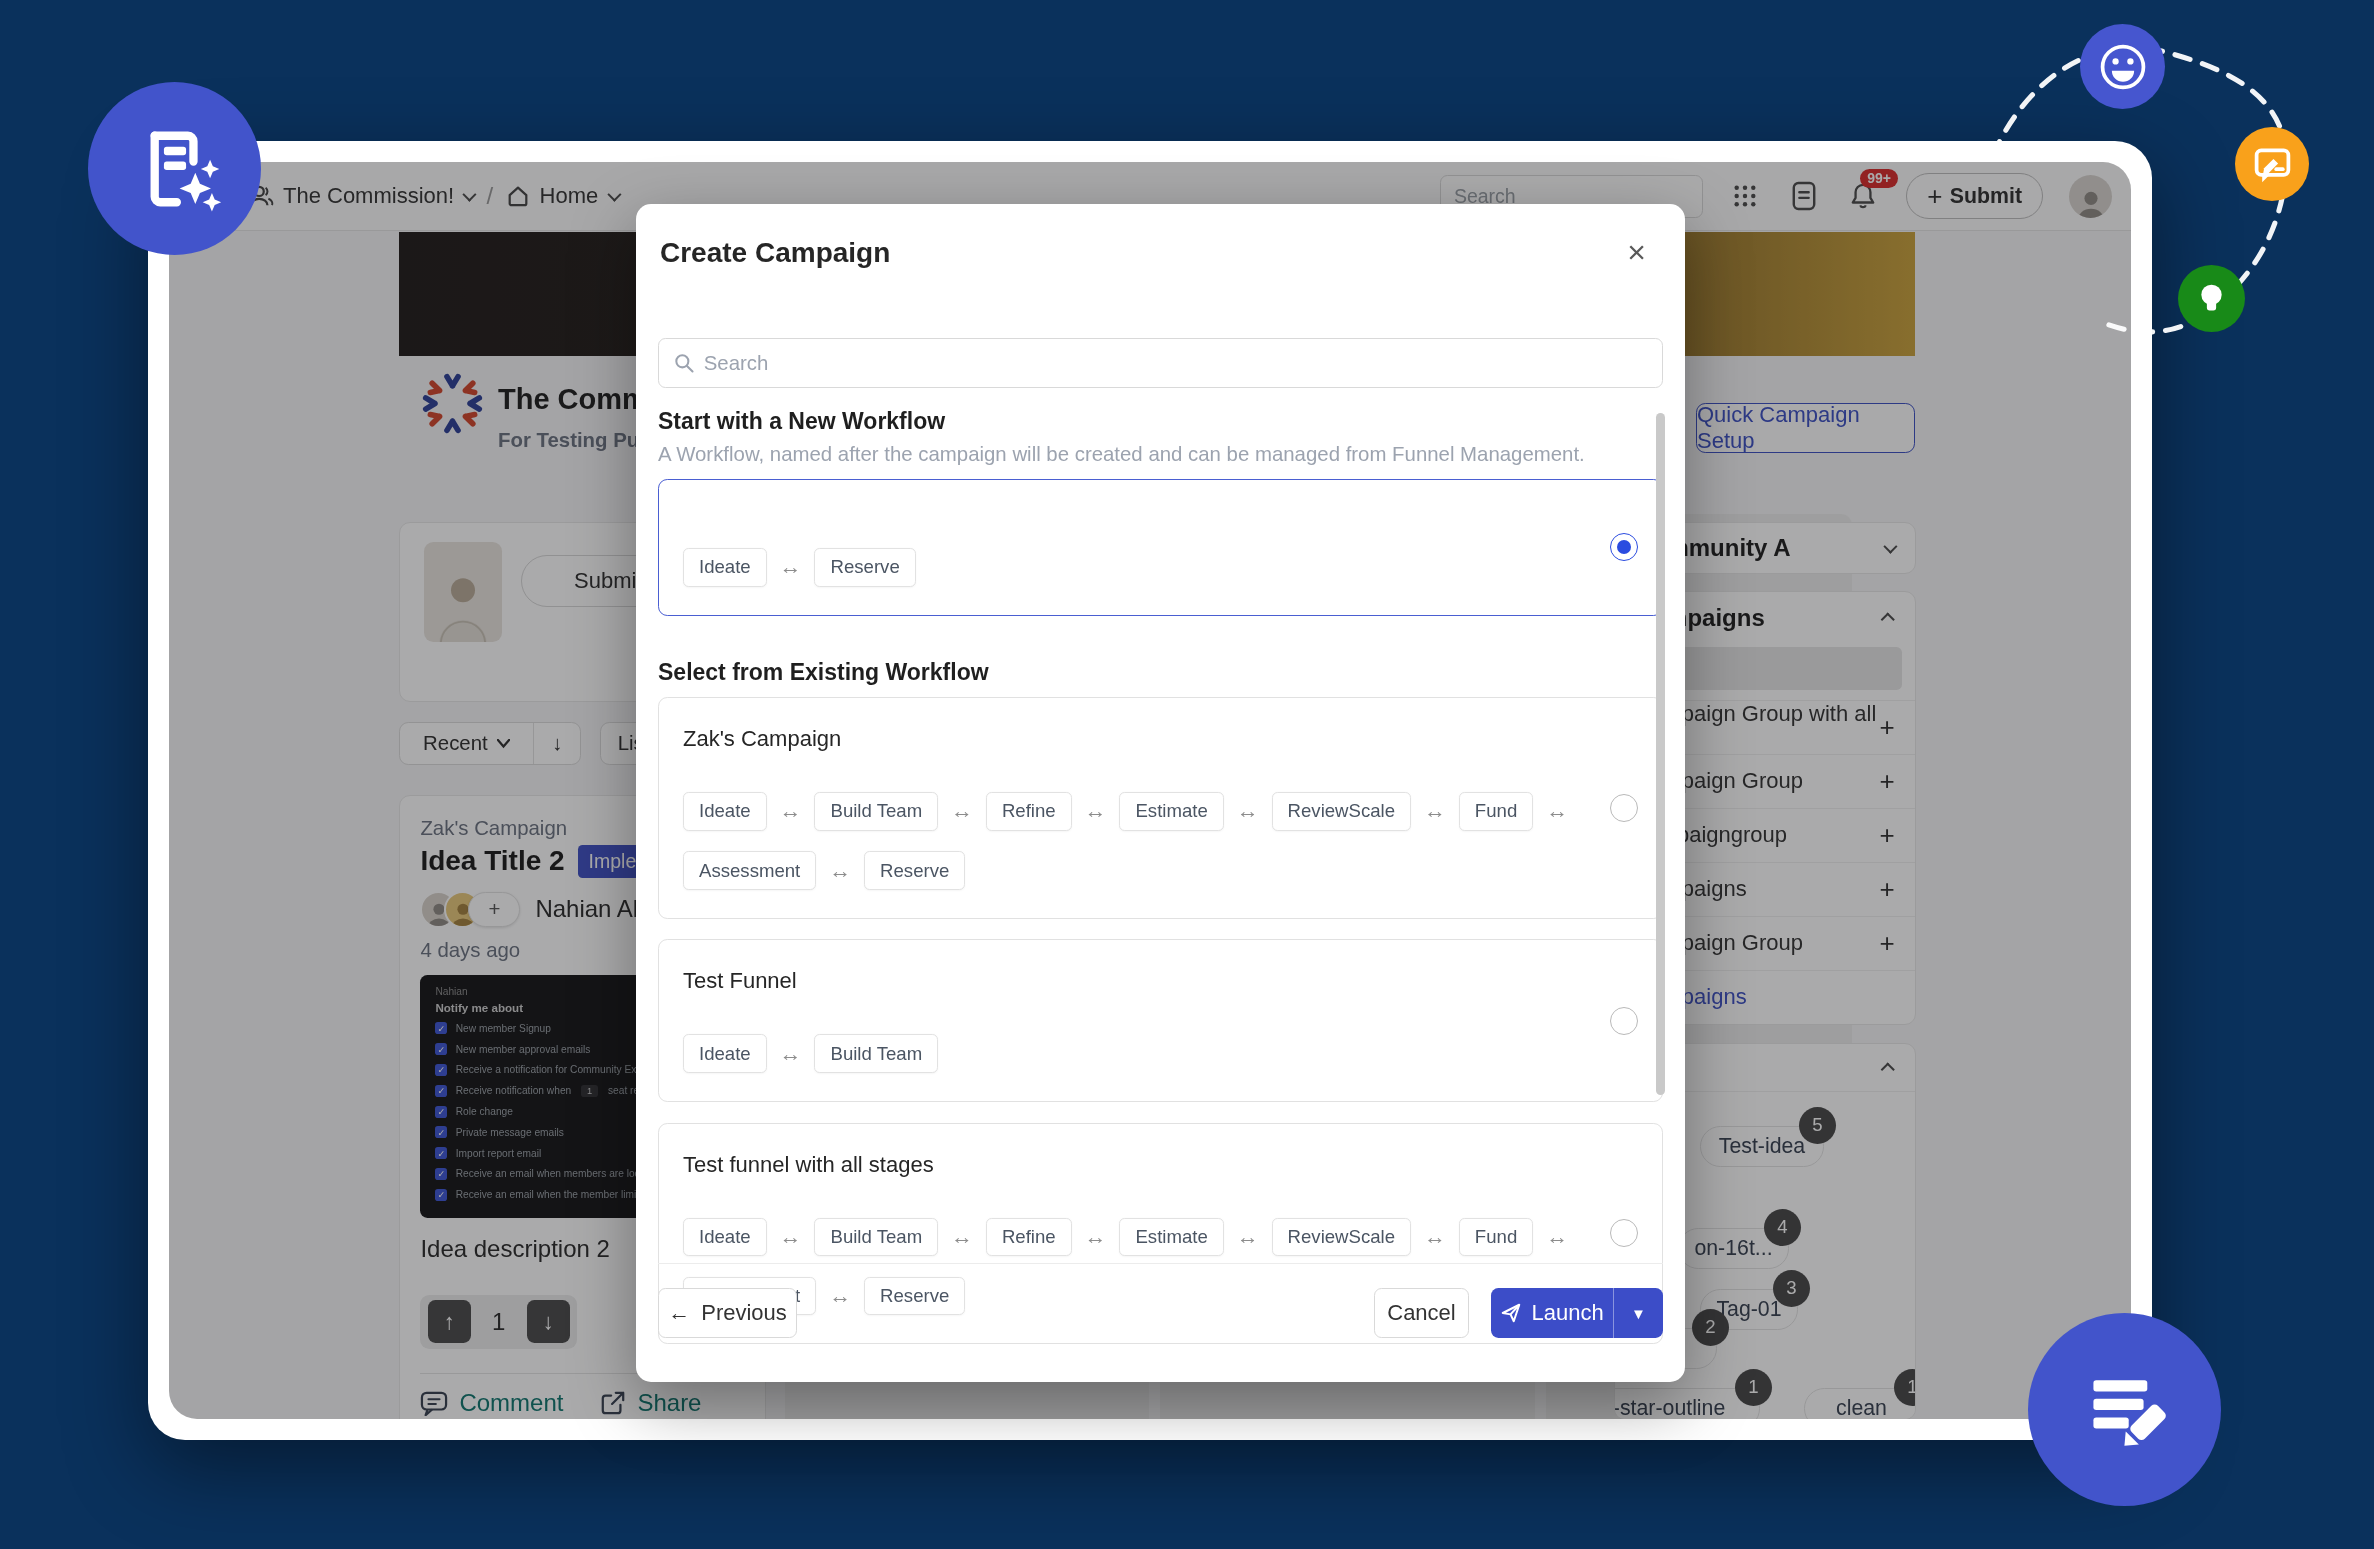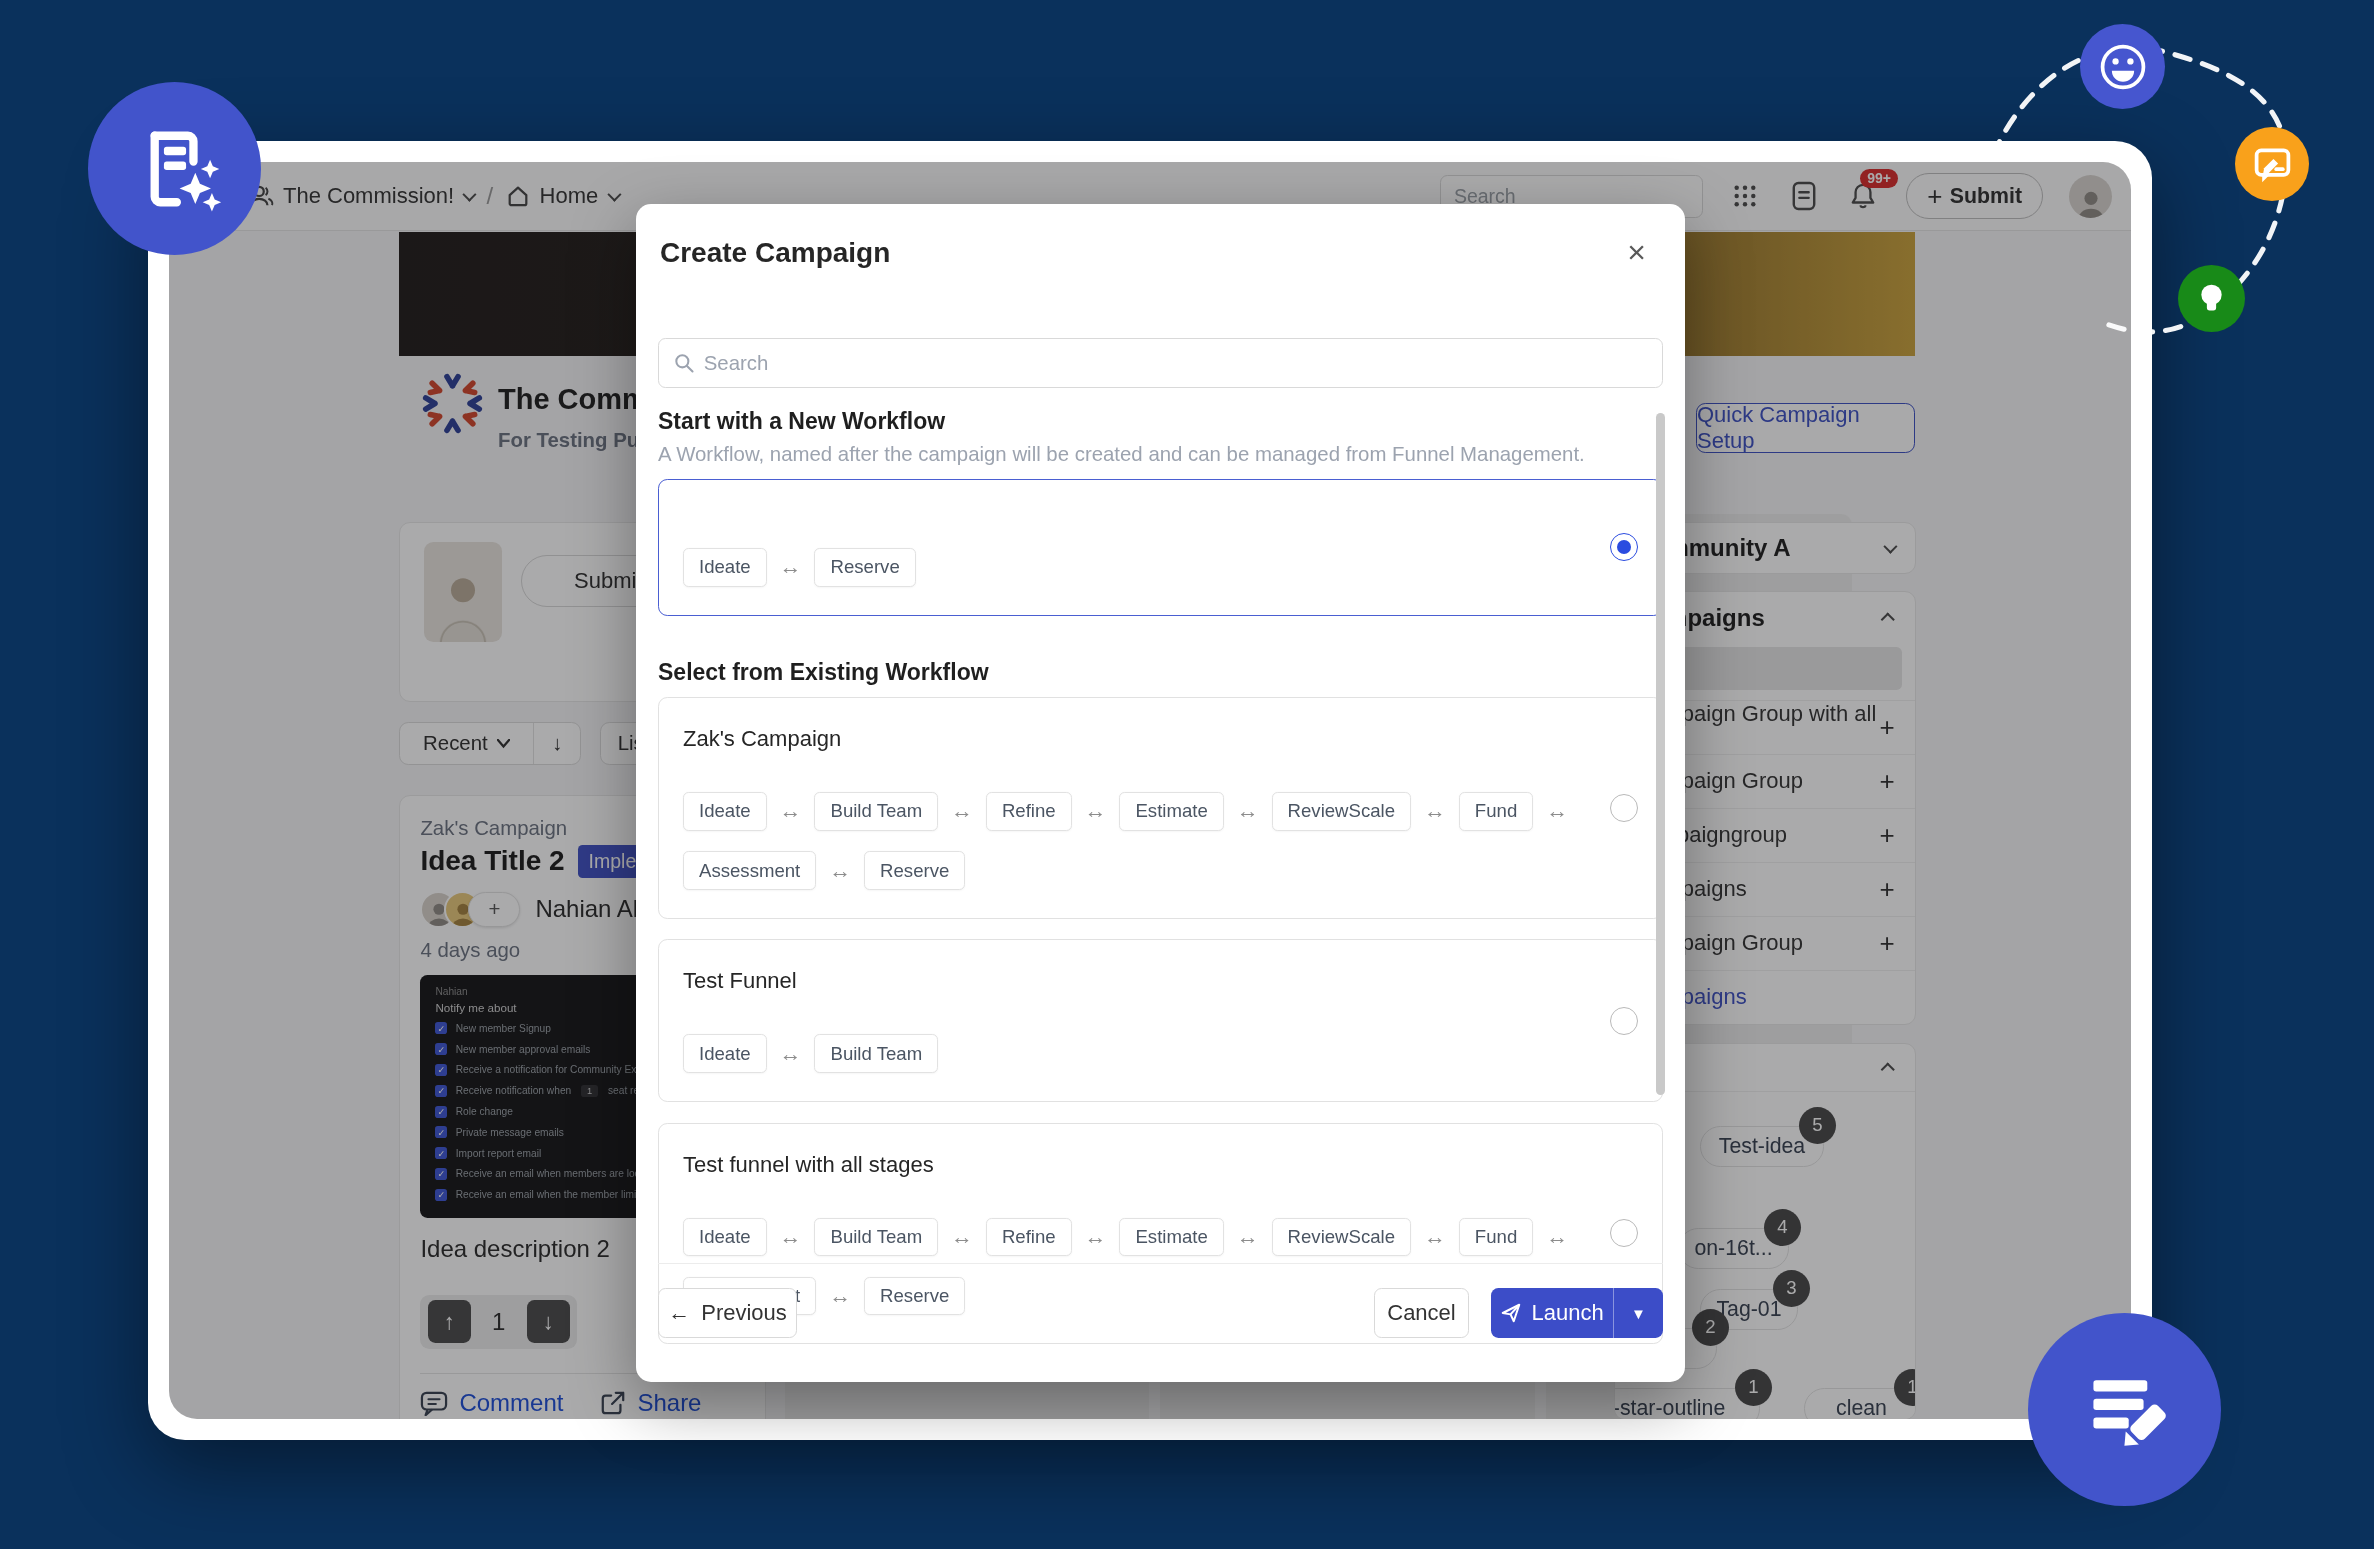--- a/index.html
+++ b/index.html
@@ -87,34 +87,34 @@
   .pp-av { width:37px; height:37px; border-radius:50%; background:#d8d2ca; border:2.3px solid #fff; overflow:hidden;
            display:flex; align-items:flex-end; justify-content:center; }
   .pp-av + .pp-av { margin-left:-13px; }
   .pp-plus { margin-left:-13px; width:52px; height:35px; border-radius:18.6px; background:#fff; border:0.9px solid #e2e2e2;
              box-shadow:0 0.9px 2.8px rgba(0,0,0,.12); display:flex; align-items:center; justify-content:center;
              font-size:20.4px; color:#555; }
   .pp-name { margin-left:15px; font-size:24px; font-weight:500; color:#2b2b2b; white-space:nowrap; }
   .post-time { margin-top:9.3px; font-size:20.4px; color:#6b7280; }
   .shot { margin-top:13px; width:327px; height:243px; background:#151517; border-radius:7.4px; padding:11px 15px; overflow:hidden; }
   .shot-top { font-size:10.2px; color:#8a8a8a; }
-  .shot-head { margin-top:3.7px; font-size:11.6px; color:#cfcfcf; font-weight:400; }
+  .shot-head { margin-top:3.7px; font-size:11.6px; color:#cfcfcf; font-weight:700; }
   .n-row { margin-top:8.8px; display:flex; align-items:center; gap:8.3px; }
   .n-check { width:12px; height:12px; border-radius:2.8px; background:#3d56d6; color:#fff; font-size:9.3px;
              display:flex; align-items:center; justify-content:center; flex:0 0 auto; }
   .n-text { font-size:10.2px; color:#9aa0a6; white-space:nowrap; }
   .n-val { background:#2e2e31; color:#cfcfcf; border-radius:2.8px; font-size:9.3px; padding:0.9px 5.6px; margin:0 1.9px; }
   .post-desc { margin-top:16.7px; font-size:24px; color:#2b2b2b; }
   .vote { margin-top:32px; display:inline-flex; align-items:center; background:#ececec; border-radius:9.3px; padding:5.6px 7.4px; }
   .vote-btn { width:43px; height:43px; background:#4a4a4a; border-radius:7.4px; color:#fff; font-size:22px;
               display:flex; align-items:center; justify-content:center; }
   .vote-count { width:56px; text-align:center; font-size:24px; color:#2b2b2b; }
   .post-div { margin-top:24px; border-top:0.9px solid #e5e5e5; }
   .post-actions { margin-top:15px; display:flex; gap:37px; align-items:center; }
-  .pa-item { display:flex; align-items:center; gap:11px; font-size:24px; color:#1d4ed8; }
+  .pa-item { display:flex; align-items:center; gap:11px; font-size:24px; color:#0f766e; }
 
   
   .sidebar { position:absolute; left:1445px; top:360px; width:302px; }
   .side-panel { background:#fff; border:0.9px solid #e8e8e8; border-radius:11px; overflow:hidden; }
   .sp-comm { height:52px; display:flex; align-items:center; padding:0 20.4px; }
   .sp-title { font-size:24px; font-weight:700; color:#1f1f1f; }
   .sp-chev { margin-left:auto; }
   .sp-campaigns { margin-top:16.7px; }
   .spc-head { height:52px; display:flex; align-items:center; padding:0 20.4px; }
   .spc-gray { margin:3.7px 13px 9.3px; height:43px; background:#e6e6e6; border-radius:5.6px; }

